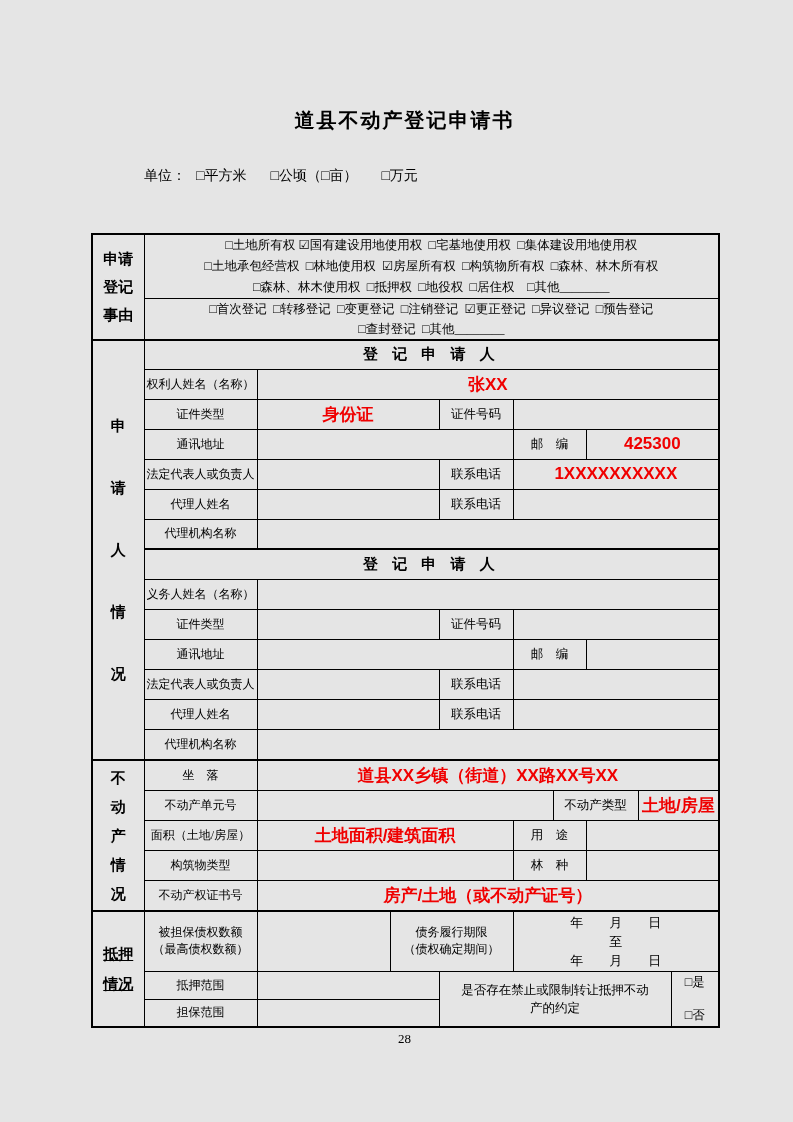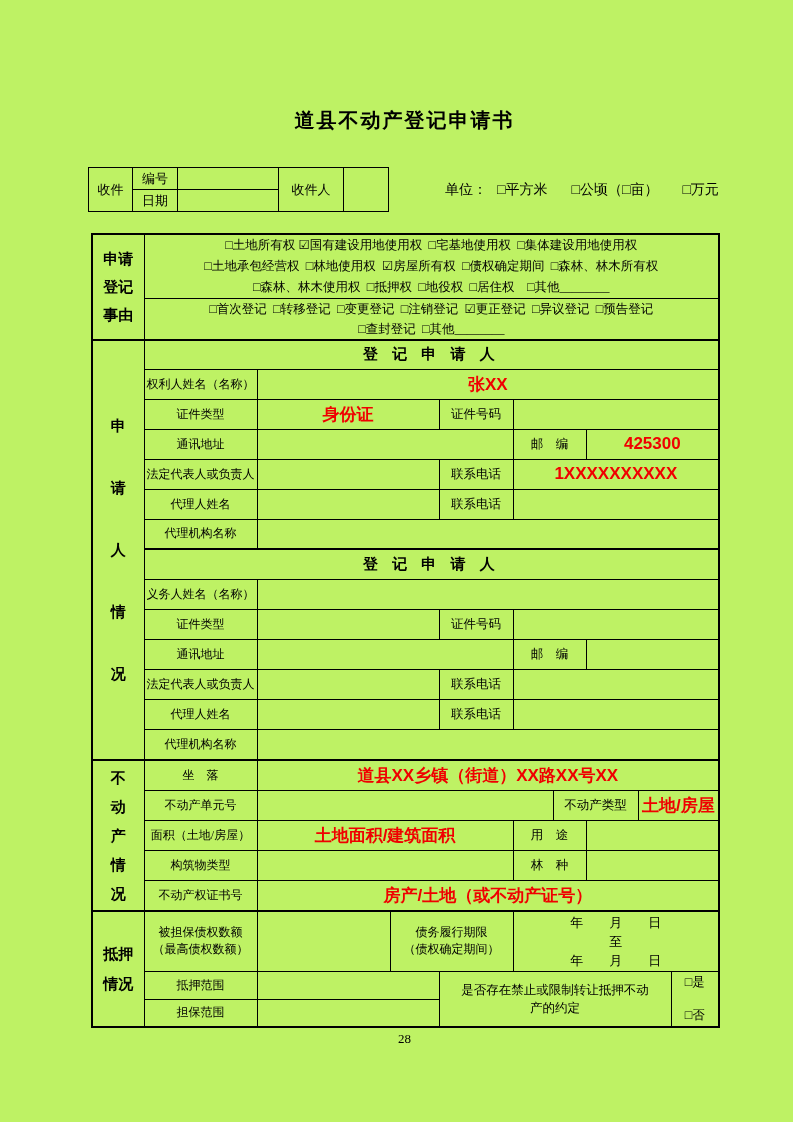--- a/index.html
+++ b/index.html
@@ -1,18 +1,18 @@
 <!DOCTYPE html>
 <html><head>
 <meta charset="utf-8">
 <style>
   html,body { margin:0; padding:0; background:#888; }
   .page {
     position:relative; width:793px; height:1122px; margin:0 auto;
-    background:#bef264; color:#000;
+    background:#e5e5e5; color:#000;
     font-family:"Liberation Serif","DejaVu Serif",serif;
     overflow:hidden;
   }
 
   
   .title {
     position:absolute; top:107px; left:91px; width:627px;
     text-align:center; font-size:20px; font-weight:bold; letter-spacing:2px;
     font-family:"Liberation Sans","DejaVu Sans",sans-serif;
   }
@@ -39,21 +39,21 @@
   td.chk { text-align:left; padding-left:7px; }
   .chkline { font-size:12.5px; line-height:21px; white-space:pre; }
   .chkline2 { font-size:12.5px; line-height:20px; white-space:pre; }
 
   .hdr { font-weight:bold; font-size:15px; letter-spacing:5px;
          font-family:"Liberation Sans","DejaVu Sans",sans-serif; }
 
   .vlab { display:flex; flex-direction:column; align-items:center; justify-content:center;
           font-weight:bold; font-size:15px; line-height:16px;
           font-family:"Liberation Sans","DejaVu Sans",sans-serif; }
-  .g12 { gap:12px; } .g46 { gap:46px; } .g13 { gap:13px; } .g5 { gap:14px; }
+  .g12 { gap:12px; } .g46 { gap:46px; } .g13 { gap:13px; } .g5 { gap:14px;text-decoration:underline; }
 
   .flabel { font-size:12px; white-space:nowrap; }
   .sl { font-size:12.5px; white-space:nowrap; }
   .val { font-size:13px; }
   .red { color:#f00000; font-weight:bold; font-size:17px;
          font-family:"Liberation Sans","DejaVu Sans",sans-serif; }
   .two-line { font-size:12px; line-height:17px; white-space:nowrap; }
   .dates { font-size:13px; line-height:19px; white-space:pre; }
   .restr { font-size:12.5px; line-height:18px; }
   .yn { display:flex; flex-direction:column; align-items:center; justify-content:center;
@@ -62,42 +62,20 @@
   .page-num { position:absolute; top:1031px; left:8px; width:793px; text-align:center; font-size:13px; }
 </style>
 </head>
 <body>
 
 <div class="page">
 
   <div class="title">道县不动产登记申请书</div>
 
   <div class="top-row">
-    <table class="receipt">
-      <colgroup>
-          <col style="width:44px">
-          <col style="width:45px">
-          <col style="width:101px">
-          <col style="width:65px">
-          <col style="width:45px">
-        </colgroup>
-      <tbody>
-          <tr>
-        <td rowspan="2">收件</td>
-        <td>编号</td>
-        <td></td>
-        <td rowspan="2">收件人</td>
-        <td rowspan="2"></td>
-      </tr>
-      <tr>
-        <td>日期</td>
-        <td></td>
-      </tr>
-    </tbody>
-      </table>
     <div class="unit-line"><span>单位：</span><span class="opt first">□平方米</span><span class="opt">□公顷（□亩）</span><span class="opt">□万元</span></div>
   </div>
 
   <table class="main">
     <colgroup>
       <col style="width:52px">
         <col style="width:113px">
         <col style="width:133px">
         <col style="width:49px">
       <col style="width:74px">
@@ -112,21 +90,21 @@
         <tr style="height:64px">
       <td rowspan="2">
         <div class="vlab g12">
           <span>申请</span>
           <span>登记</span>
           <span>事由</span>
         </div>
       </td>
       <td colspan="9" class="chk">
         <div class="chkline">□土地所有权 ☑国有建设用地使用权  □宅基地使用权  □集体建设用地使用权</div>
-        <div class="chkline">□土地承包经营权  □林地使用权  ☑房屋所有权  □债权确定期间  □森林、林木所有权</div>
+        <div class="chkline">□土地承包经营权  □林地使用权  ☑房屋所有权  □构筑物所有权  □森林、林木所有权</div>
         <div class="chkline">□森林、林木使用权  □抵押权  □地役权  □居住权    □其他________</div>
       </td>
     </tr>
     <tr style="height:40px">
       <td colspan="9" class="chk">
         <div class="chkline2">□首次登记  □转移登记  □变更登记  □注销登记  ☑更正登记  □异议登记  □预告登记</div>
         <div class="chkline2">□查封登记  □其他________</div>
       </td>
     </tr>
 

